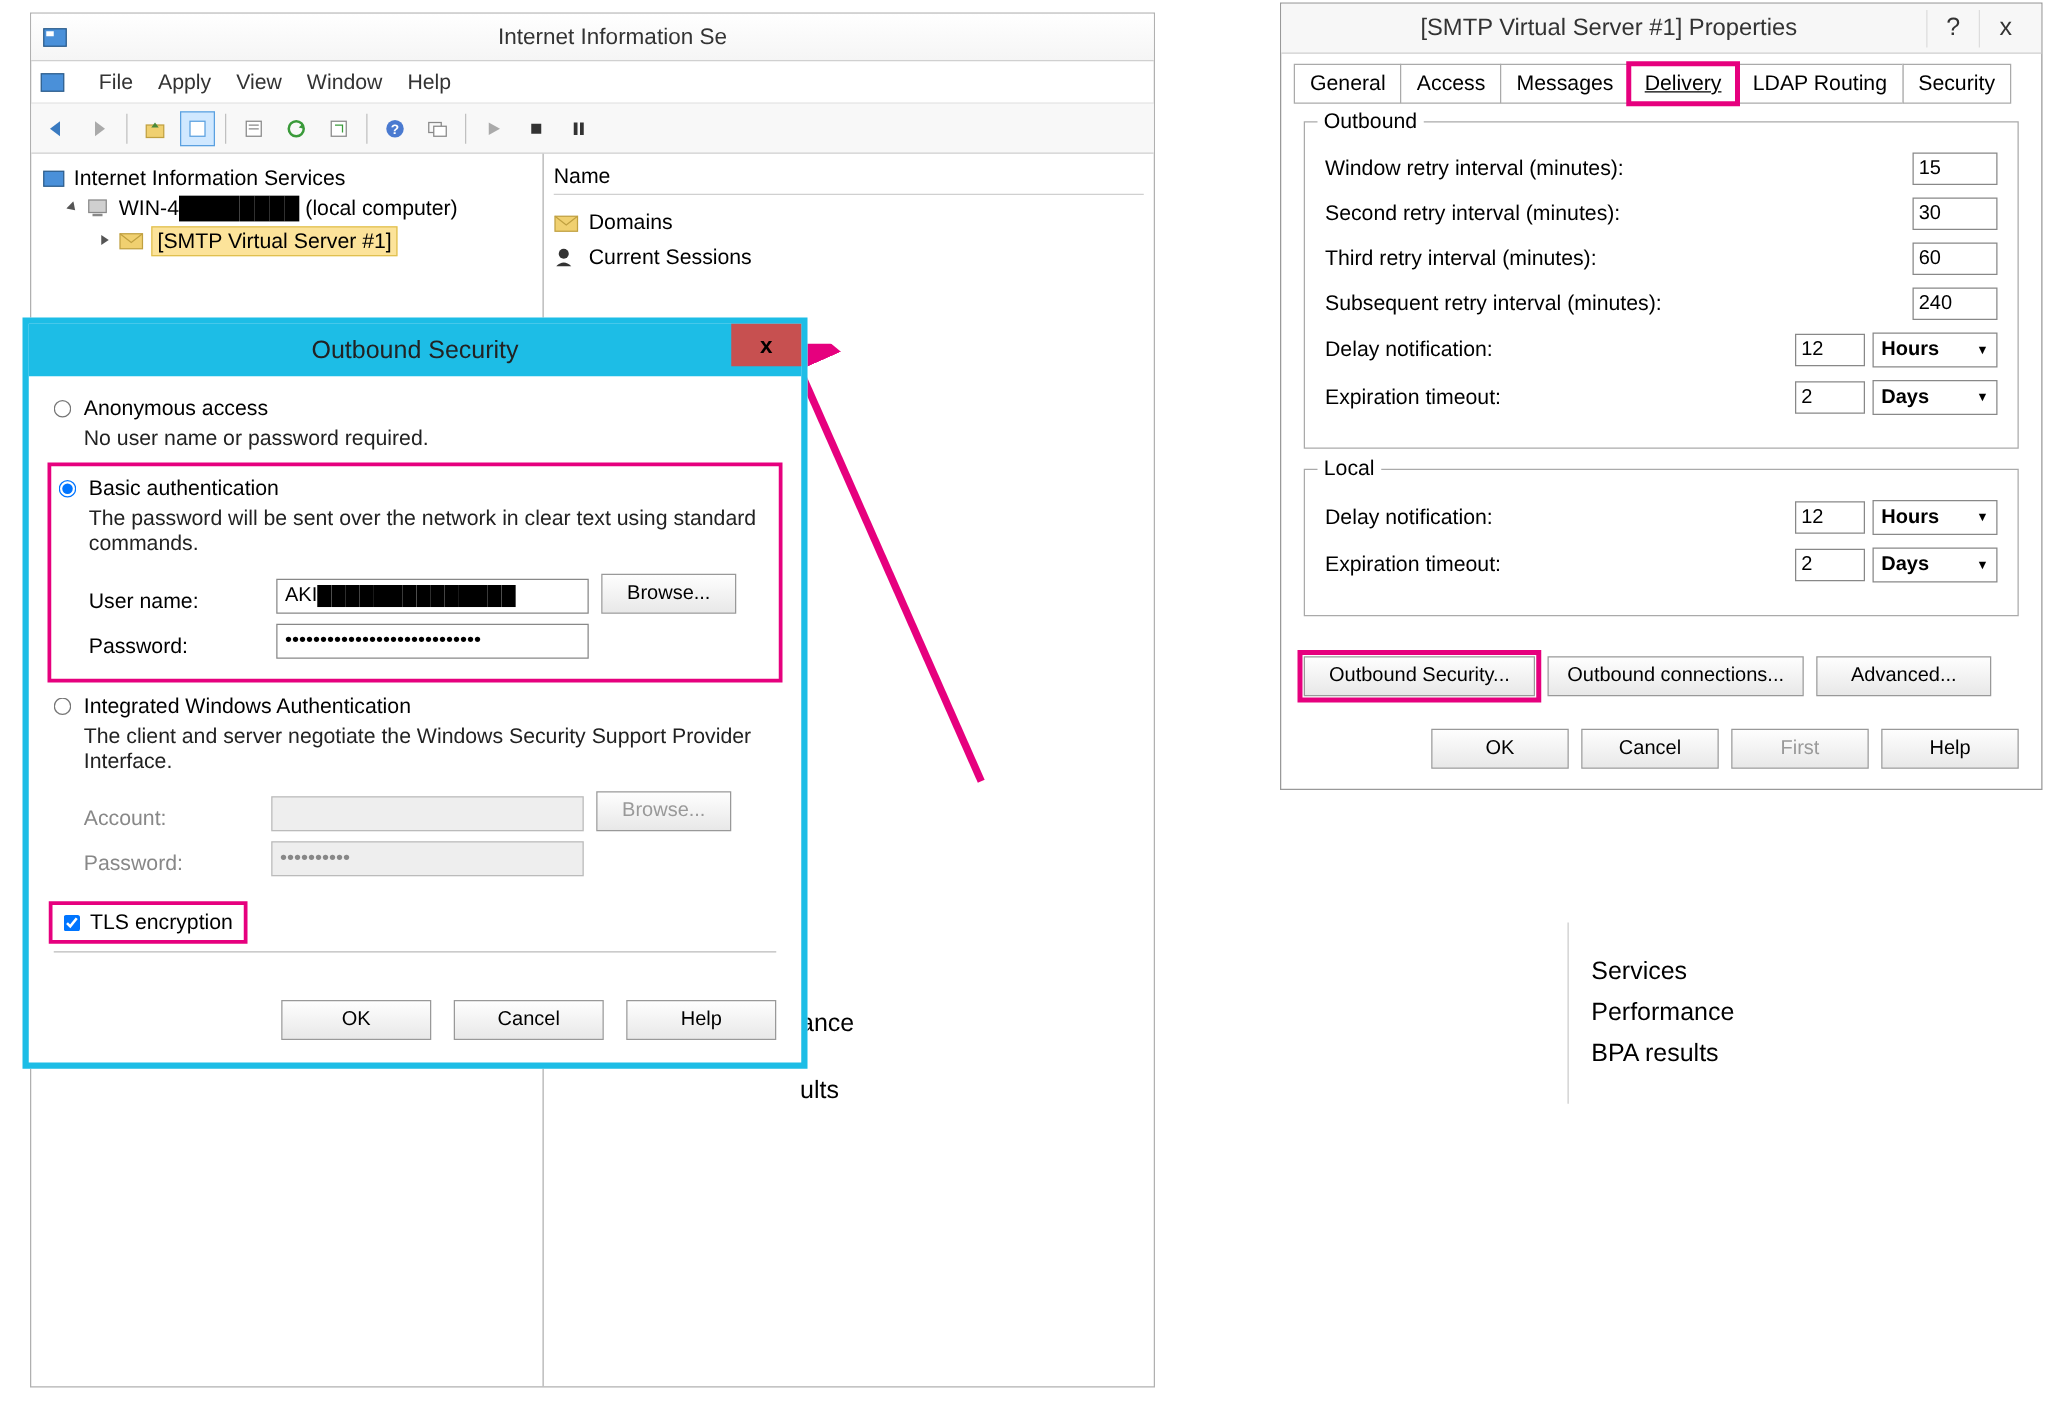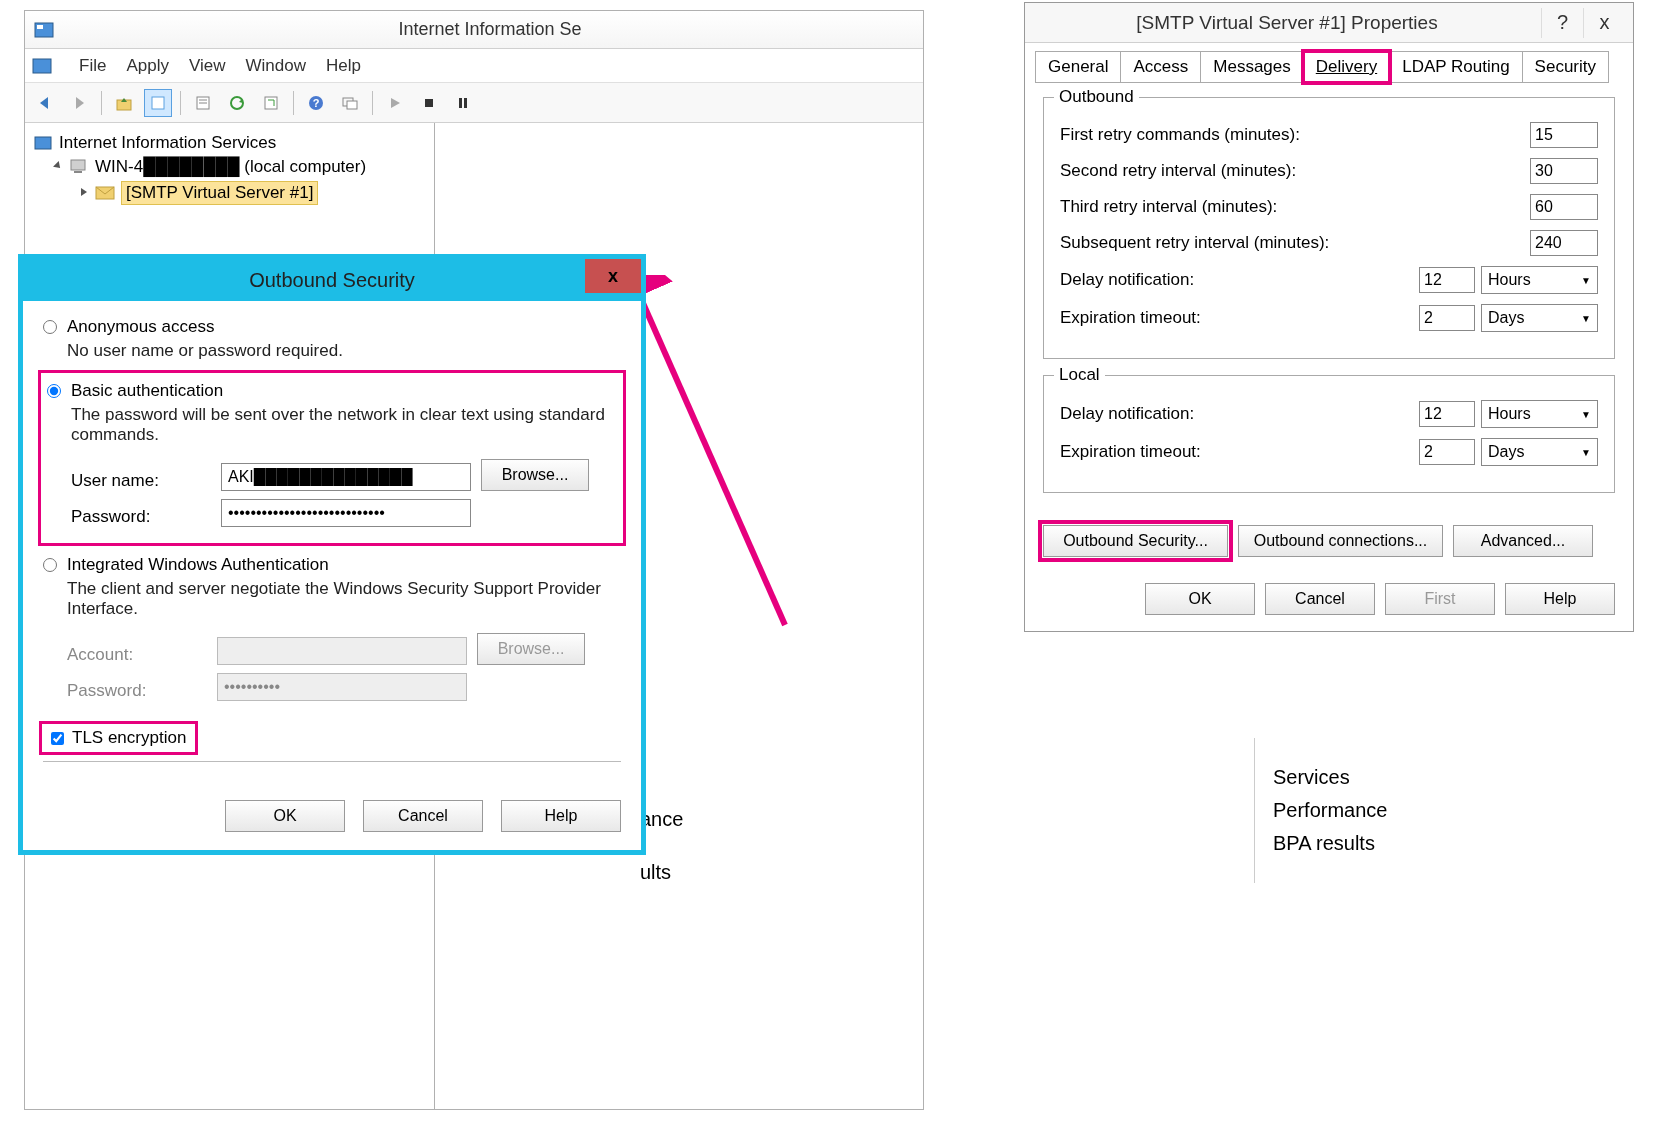--- a/index.html
+++ b/index.html
@@ -44,21 +44,21 @@
 .tab.active { border-bottom: 1px solid #fff; z-index: 2; }
 .tab.highlighted { outline: 4px solid #e6007e; outline-offset: -2px; text-decoration: underline; }
 
 .props-body { padding: 14px 18px 10px 18px; }
 .fieldset { border: 1px solid #aaa; padding: 14px 16px 16px 16px; margin-bottom: 16px; position: relative; }
 .fieldset-legend { position: absolute; top: -11px; left: 10px; background: #fff; padding: 0 5px; font-size: 17px; }
 .field-row { display: flex; align-items: center; margin: 10px 0; }
 .field-label { flex: 1; font-size: 17px; }
 .field-input { width: 68px; height: 26px; border: 1px solid #888; padding: 0 4px; font-size: 16px; background: #fff; }
 .field-input.wide { width: 56px; }
-.field-select { width: 117px; height: 28px; border: 1px solid #888; background: #fff; display: flex; align-items: center; justify-content: space-between; padding: 0 6px; font-size: 16px; margin-left: 6px; }
+.field-select { width: 100px; height: 28px; border: 1px solid #888; background: #fff; display: flex; align-items: center; justify-content: space-between; padding: 0 6px; font-size: 16px; margin-left: 6px; font-weight: bold; }
 .dropdown-arrow { font-size: 10px; }
 
 .btn-row { display: flex; gap: 10px; padding: 6px 18px 14px 18px; }
 .win-button { height: 32px; padding: 0 14px; border: 1px solid #999; background: linear-gradient(#fefefe,#e8e8e8); font-size: 16px; min-width: 80px; display: flex; align-items: center; justify-content: center; cursor: default; }
 .win-button.disabled { color: #999; }
 .win-button.highlighted { outline: 4px solid #e6007e; outline-offset: 1px; }
 
 .dialog-btns { display: flex; justify-content: flex-end; gap: 10px; padding: 12px 18px 16px 18px; }
 
 
@@ -229,20 +229,41 @@
           </span>
         <span class="tree-icon">
             <svg width="20" height="18">
               <rect x="1" y="3" width="18" height="12" fill="#f0d070" stroke="#c0a040"></rect>
               <path d="M1 3 L10 10 L19 3" fill="none" stroke="#c0a040"></path>
             </svg>
           </span>
         <span class="smtp-selected">[SMTP Virtual Server #1]</span>
       </div>
     </div>
+    <div class="list-panel">
+      <div class="list-header">Name</div>
+      <div class="list-item">
+        <span class="list-icon">
+            <svg width="22" height="18">
+              <rect x="1" y="4" width="18" height="12" fill="#f0d070" stroke="#c0a040"></rect>
+              <path d="M1 4 L10 11 L19 4" fill="none" stroke="#c0a040"></path>
+            </svg>
+          </span>
+        <span>Domains</span>
+      </div>
+      <div class="list-item">
+        <span class="list-icon">
+            <svg width="22" height="18">
+              <circle cx="8" cy="6" r="4" fill="#333"></circle>
+              <path d="M2 16 Q8 10 14 16" fill="#333"></path>
+            </svg>
+          </span>
+        <span>Current Sessions</span>
+      </div>
+    </div>
   </div>
 </div>
 
 <div class="side-left">
   <div>ance</div>
   <div style="margin-top:30px">ults</div>
 </div>
 
 <div class="props-window">
   <div class="props-titlebar">
@@ -255,21 +276,21 @@
     <div class="tab">Access</div>
     <div class="tab">Messages</div>
     <div class="tab active highlighted">Delivery</div>
     <div class="tab">LDAP Routing</div>
     <div class="tab">Security</div>
   </div>
   <div class="props-body">
     <div class="fieldset">
       <div class="fieldset-legend">Outbound</div>
       <div class="field-row">
-        <span class="field-label">First retry commands (minutes):</span>
+        <span class="field-label">Window retry interval (minutes):</span>
         <input class="field-input" value="15" style="">
       </div>
       <div class="field-row">
         <span class="field-label">Second retry interval (minutes):</span>
         <input class="field-input" value="30" style="">
       </div>
       <div class="field-row">
         <span class="field-label">Third retry interval (minutes):</span>
         <input class="field-input" value="60" style="">
       </div>

